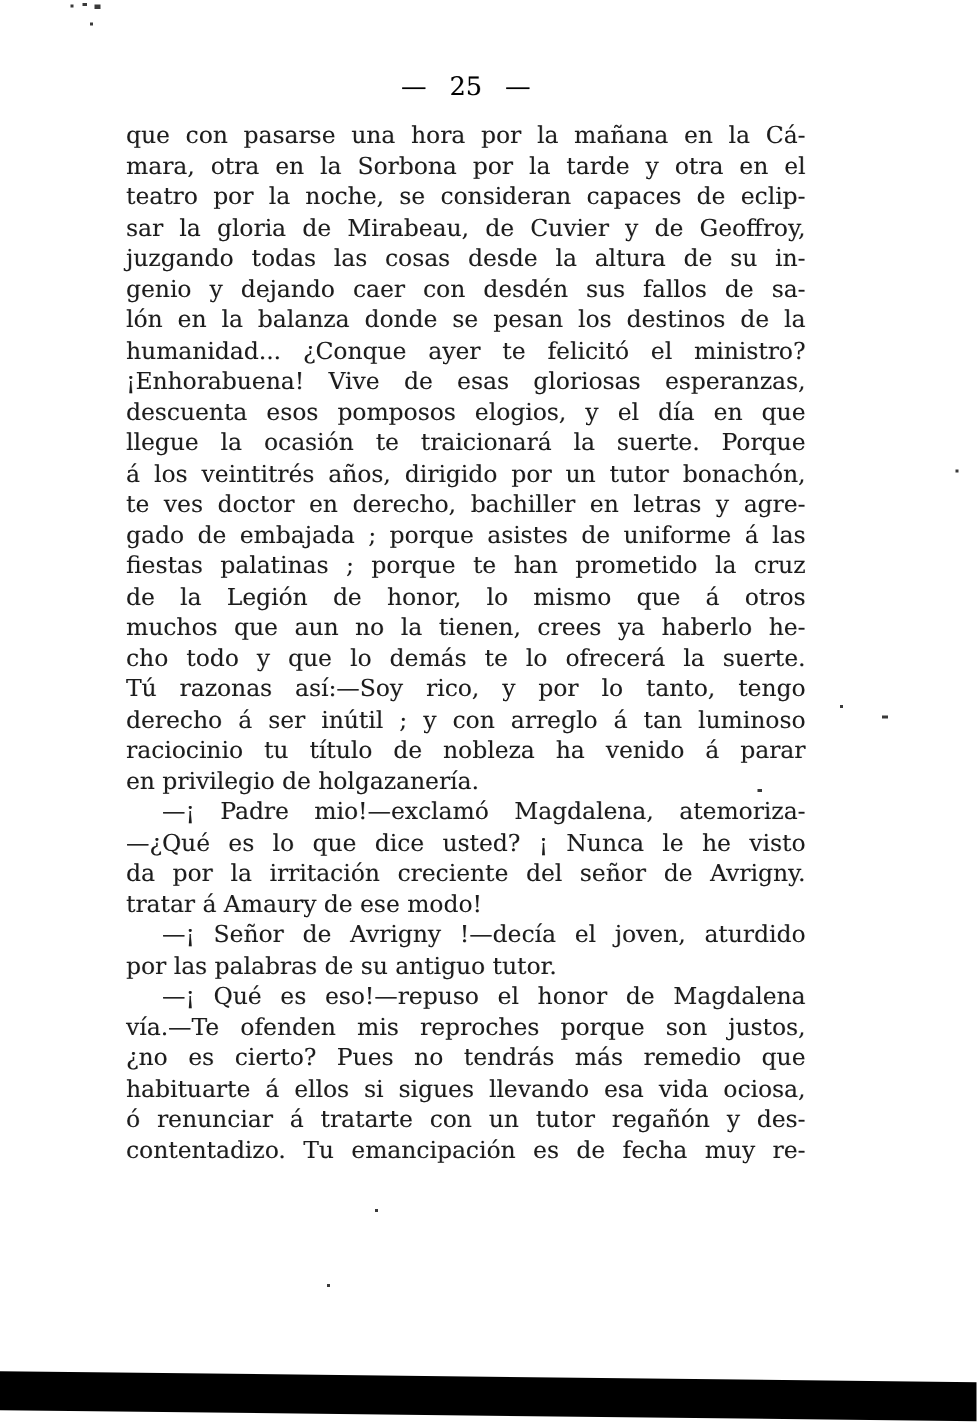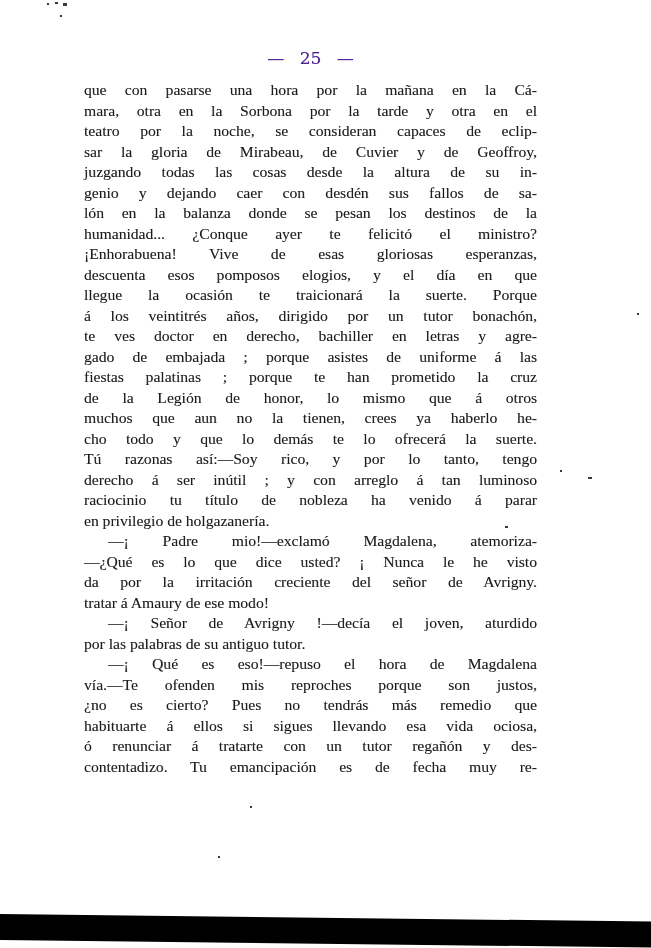--- a/index.html
+++ b/index.html
@@ -8,40 +8,39 @@
     background:#ffffff;
     position:relative;
     overflow:hidden;
     font-family:"DejaVu Serif", "Liberation Serif", serif;
   }
   .running-head {
     position:absolute;
     top:48px; left:84px; width:453px;
     text-align:center;
     font-size:17px;
-    color:#4c1d95;
+    color:#000000;
     word-spacing:10px;
     text-shadow:0.3px 0.3px 0 rgba(0,0,0,0.35);
   }
   .body-text {
     position:absolute;
     top:80px; left:84px; width:453px;
     font-size:15.6px;
     line-height:20.5px;
     color:#1c1c1c;
     text-shadow:0.3px 0.3px 0 rgba(0,0,0,0.3);
   }
   .para { margin:0; }
   .line {
     white-space:nowrap;
     text-align:justify;
     text-align-last:justify;
     height:20.5px;
     overflow:visible;
-    font-family:Liberation Serif, serif;
   }
   .line.short { text-align-last:left; }
   .para.indent .line:first-child { text-indent:24px; }
   .scan-bar {
     position:absolute;
     left:-8px; top:914px;
     width:672px; height:26px;
     background:#000;
     transform:rotate(0.65deg);
     transform-origin:0 0;
@@ -82,21 +81,21 @@
       <div class="line">—¡ Padre mio!—exclamó Magdalena, atemoriza-</div>
       <div class="line">—¿Qué es lo que dice usted? ¡ Nunca le he visto</div>
       <div class="line">da por la irritación creciente del señor de Avrigny.</div>
       <div class="line short">tratar á Amaury de ese modo!</div>
     </div>
     <div class="para indent">
       <div class="line">—¡ Señor de Avrigny !—decía el joven, aturdido</div>
       <div class="line short">por las palabras de su antiguo tutor.</div>
     </div>
     <div class="para indent">
-      <div class="line">—¡ Qué es eso!—repuso el hora de Magdalena</div>
+      <div class="line">—¡ Qué es eso!—repuso el honor de Magdalena</div>
       <div class="line">vía.—Te ofenden mis reproches porque son justos,</div>
       <div class="line">¿no es cierto? Pues no tendrás más remedio que</div>
       <div class="line">habituarte á ellos si sigues llevando esa vida ociosa,</div>
       <div class="line">ó renunciar á tratarte con un tutor regañón y des-</div>
       <div class="line">contentadizo. Tu emancipación es de fecha muy re-</div>
     </div>
   </div>
 
 <div class="speck" style="left:47px; top:3px; width:2px; height:2px;"></div>
 <div class="speck" style="left:55px; top:2px; width:3px; height:2px;"></div>

